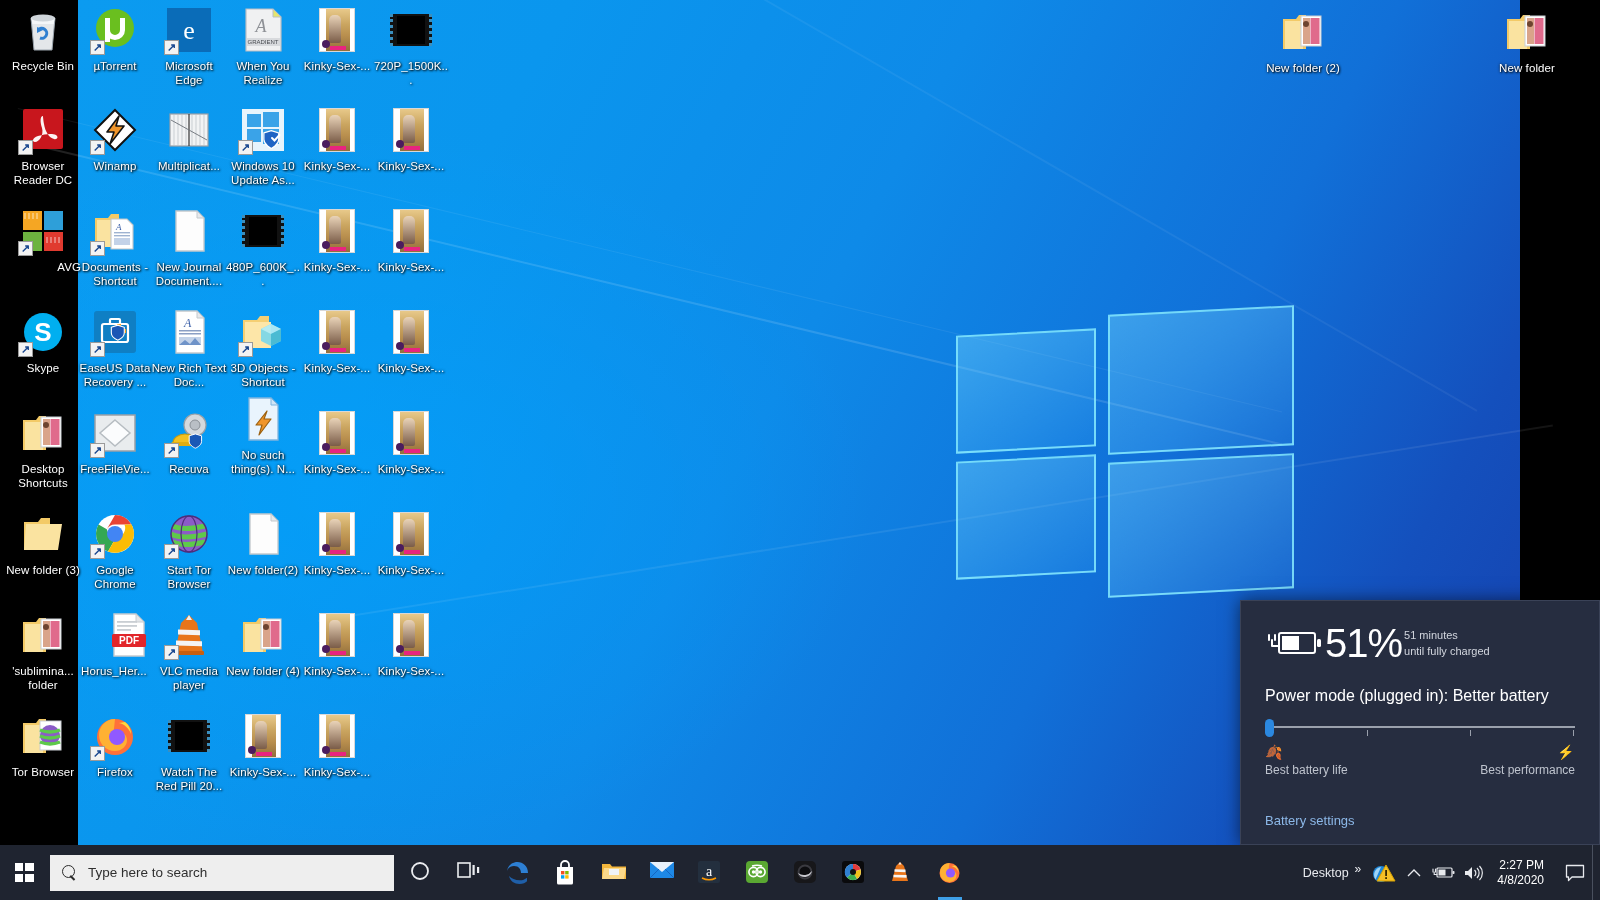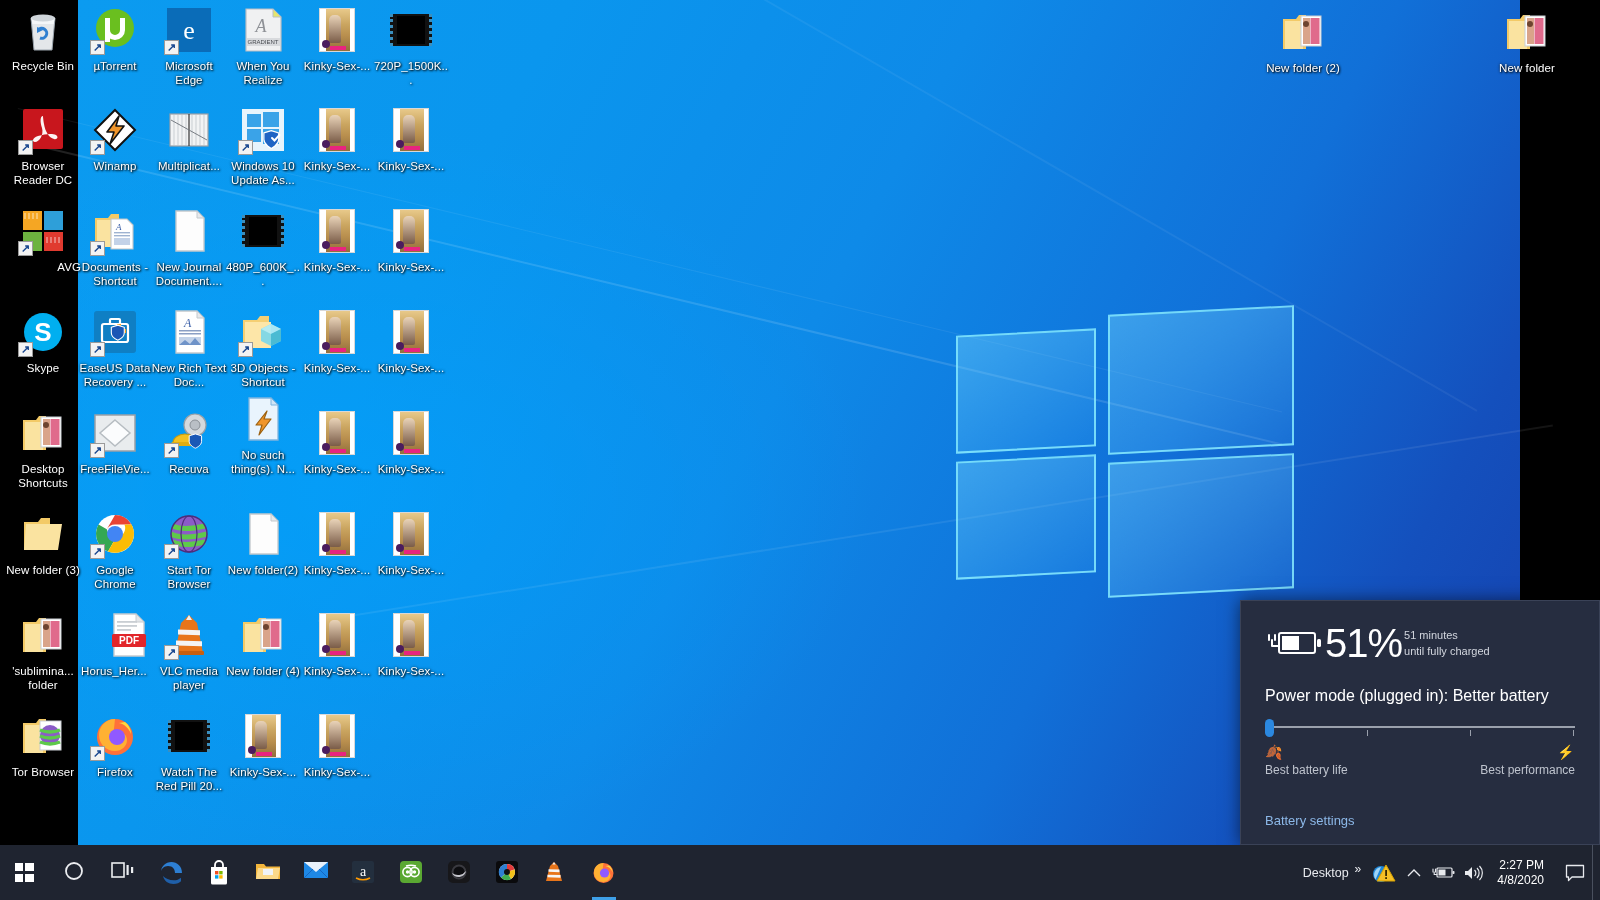--- a/index.html
+++ b/index.html
@@ -717,20 +717,24 @@
 <div id="taskbar">
   <div id="start-button">
     <span class="winlogo">
         <i></i>
         <i></i>
         <i></i>
         <i></i>
       </span>
   </div>
 
+  <div id="search-box">
+    <span id="search-icon"></span>
+    <span id="search-placeholder">Type here to search</span>
+  </div>
 
   <div id="tb-icons">
       <div class="tb-item" title="Cortana">
         <span class="glyph-box"><svg width="22" height="22" viewBox="0 0 22 22">
             <circle cx="11" cy="11" r="8" fill="none" stroke="#eceef1" stroke-width="1.8"></circle>
           </svg></span>
       </div>
       <div class="tb-item" title="Task View">
         <span class="glyph-box"><svg width="24" height="20" viewBox="0 0 24 20">
       <rect x="1" y="3" width="12" height="14" fill="none" stroke="#eceef1" stroke-width="1.6"></rect>

